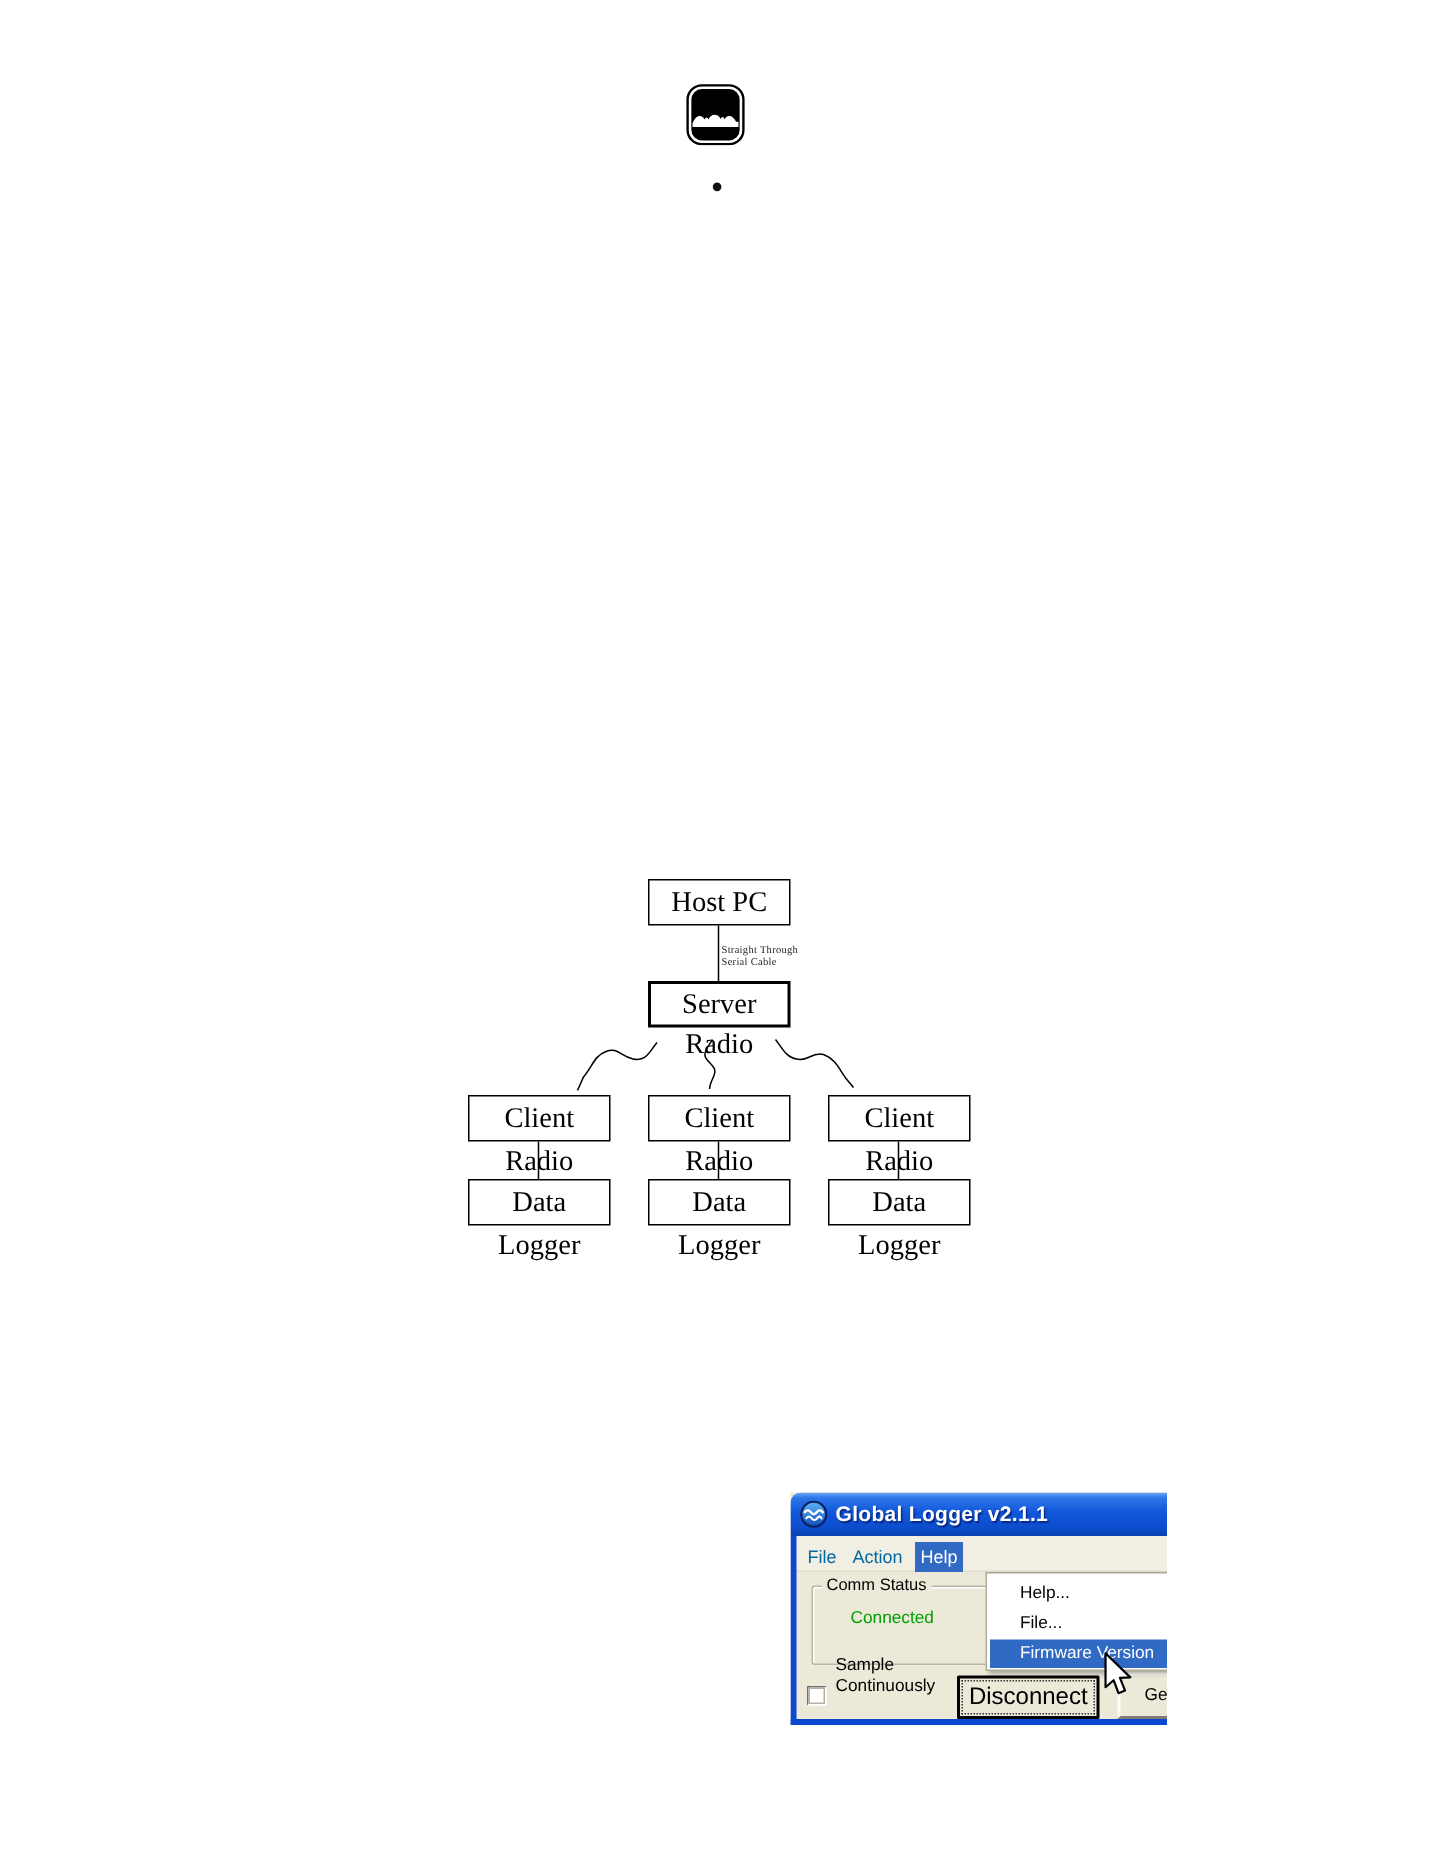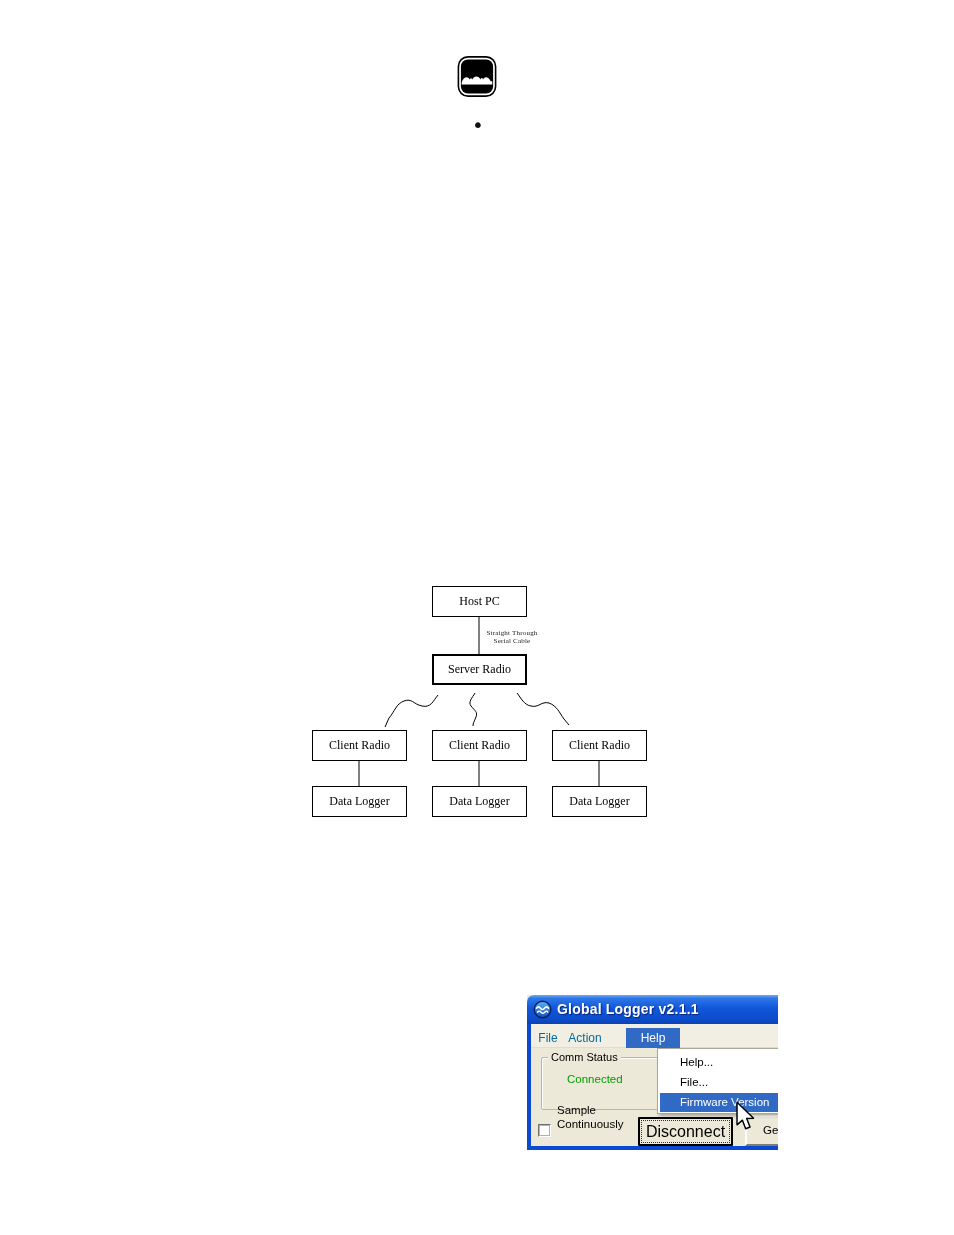--- a/index.html
+++ b/index.html
@@ -17,25 +17,25 @@
     font-family:"DejaVu Sans", sans-serif;
   }
 
   
   .diagram { position:absolute; left:300px; top:575px; width:360px; height:250px;
              font-family:"Liberation Serif", serif; }
   .diagram svg.connectors { position:absolute; left:0; top:0; }
   .dbox {
     position:absolute; width:95px; height:31px; background:#ffffff;
     border:1px solid #000; text-align:center; line-height:29px;
-    font-size:12px; color:#000;
+    font-size:19px; color:#000;
   }
   .dbox.server { border-width:2px; line-height:27px; }
   .cable-label {
-    position:absolute; left:181px; top:55px; width:62px; text-align:center;
+    position:absolute; left:181px; top:55px; width:62px; 
     font-size:7px; line-height:7.5px; color:#222; letter-spacing:0.2px;
   }
 
   
   .appwin {
     position:absolute; left:527px; top:995px; width:251px; height:155px;
     overflow:hidden; background:#ECE9D8; font-size:11px; color:#000;
   }
   .titlebar {
     position:absolute; left:0; top:0; width:251px; height:29px;
@@ -170,21 +170,21 @@
       </div>
 
       <div class="btn-disconnect">Disconnect</div>
 
       <div class="xpbtn btn-ge">Ge</div>
     </div>
 
     <div class="menubar">
       <div class="menuitem" style="left:3px;width:28px;">File</div>
       <div class="menuitem" style="left:31px;width:46px;">Action</div>
-      <div class="menuitem active" style="left:79px;width:54px;margin-left:16px;">Help</div>
+      <div class="menuitem active" style="left:79px;width:32px;">Help</div>
     </div>
 
     <div class="dropdown">
       <div class="dditem" style="top:3px;">Help...</div>
       <div class="dditem" style="top:23px;">File...</div>
       <div class="dditem highlight" style="top:44px;height:19px;line-height:19px;">Firmware Version</div>
     </div>
 
     <div class="titlebar">
       <svg class="appicon" viewBox="0 0 19 19">

